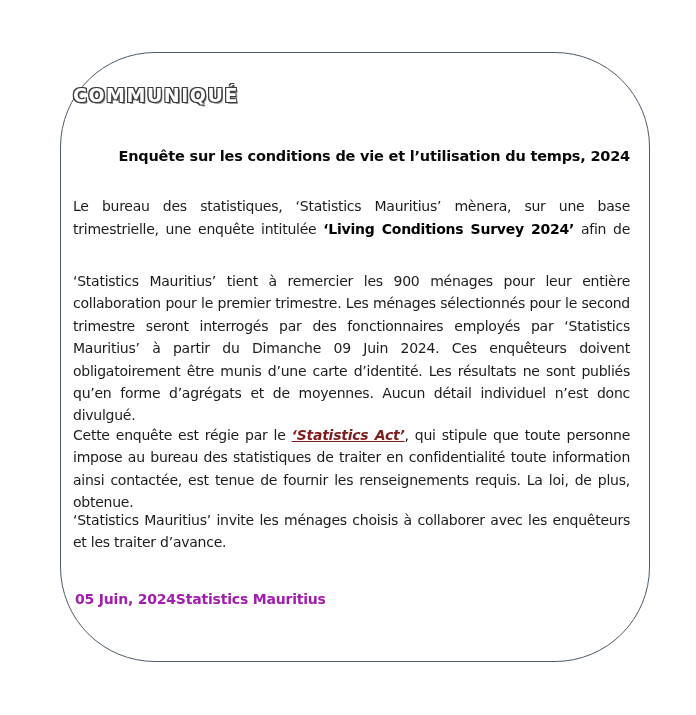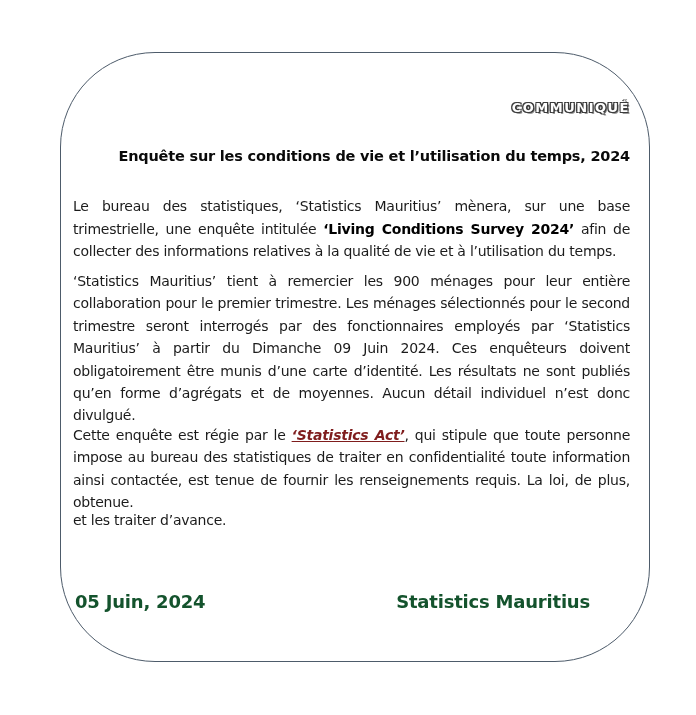--- a/index.html
+++ b/index.html
@@ -23,23 +23,23 @@
     width: 590px;
     height: 610px;
     border: 1.4px solid #4d5b6a;
     border-radius: 95px;
     box-sizing: border-box;
   }
   .communique {
     position: absolute;
     left: 73px;
     width: 557px;
-    top: 100px;
-    text-align: right;
-    font-size: 13px;
+    top: 84px;
+    text-align: left;
+    font-size: 19px;
     font-weight: 700;
     letter-spacing: 1.5px;
     color: #ffffff;
     text-shadow:
       -1.2px -1.2px 0 #3c3c3c,
        1.2px -1.2px 0 #3c3c3c,
       -1.2px  1.2px 0 #3c3c3c,
        1.2px  1.2px 0 #3c3c3c,
        1.8px  1.8px 0 #9a9a9a;
   }
@@ -74,60 +74,60 @@
     text-align-last: left;
   }
   .line span.b  { font-weight: 700; color: #000000; }
   .line span.bi { font-weight: 700; font-style: italic; color: #7f1d1d; text-decoration: underline; }
   .doc-footer {
     position: absolute;
     left: 75px;
     top: 591px;
     width: 555px;
     display: flex;
-    justify-content: space-between;
-    font-size: 18px;
+    justify-content: flex-start;
+    font-size: 14px;
     font-weight: 700;
-    color: #14532d;
+    color: #a21caf;
     letter-spacing: -0.2px;
   }
   .doc-footer .signature { margin-right: 40px; }
 </style>
 </head>
 <body>
 
 <div class="page">
 
   <div class="sheet-border"></div>
 
   <div class="communique">COMMUNIQUÉ</div>
 
   <div class="doc-title">Enquête sur les conditions de vie et l’utilisation du temps, 2024</div>
 
   <div id="p1" class="para">
       <div class="line"><span>Le bureau des statistiques, ‘Statistics Mauritius’ mènera, sur une base</span></div>
       <div class="line"><span>trimestrielle, une enquête intitulée </span><span class="b">‘Living Conditions Survey 2024’</span><span> afin de</span></div>
-      <div class="line last"><span>collecter des informations relatives à la qualité de vie et à l’utilisation du temps.</span></div>
     </div>
   <div id="p2" class="para">
       <div class="line"><span>‘Statistics Mauritius’ tient à remercier les 900 ménages pour leur entière</span></div>
       <div class="line"><span>collaboration pour le premier trimestre. Les ménages sélectionnés pour le second</span></div>
       <div class="line"><span>trimestre seront interrogés par des fonctionnaires employés par ‘Statistics</span></div>
       <div class="line"><span>Mauritius’ à partir du Dimanche 09 Juin 2024. Ces enquêteurs doivent</span></div>
       <div class="line"><span>obligatoirement être munis d’une carte d’identité. Les résultats ne sont publiés</span></div>
       <div class="line"><span>qu’en forme d’agrégats et de moyennes. Aucun détail individuel n’est donc</span></div>
       <div class="line last"><span>divulgué.</span></div>
     </div>
   <div id="p3" class="para">
       <div class="line"><span>Cette enquête est régie par le </span><span class="bi">‘Statistics Act’</span><span>, qui stipule que toute personne</span></div>
       <div class="line"><span>impose au bureau des statistiques de traiter en confidentialité toute information</span></div>
       <div class="line"><span>ainsi contactée, est tenue de fournir les renseignements requis. La loi, de plus,</span></div>
       <div class="line last"><span>obtenue.</span></div>
     </div>
   <div id="p4" class="para">
+      <div class="line"><span>‘Statistics Mauritius’ invite les ménages choisis à collaborer avec les enquêteurs</span></div>
       <div class="line last"><span>et les traiter d’avance.</span></div>
     </div>
 
   <div class="doc-footer">
     <span class="date">05 Juin, 2024</span>
     <span class="signature">Statistics Mauritius</span>
   </div>
 
 </div>
 

